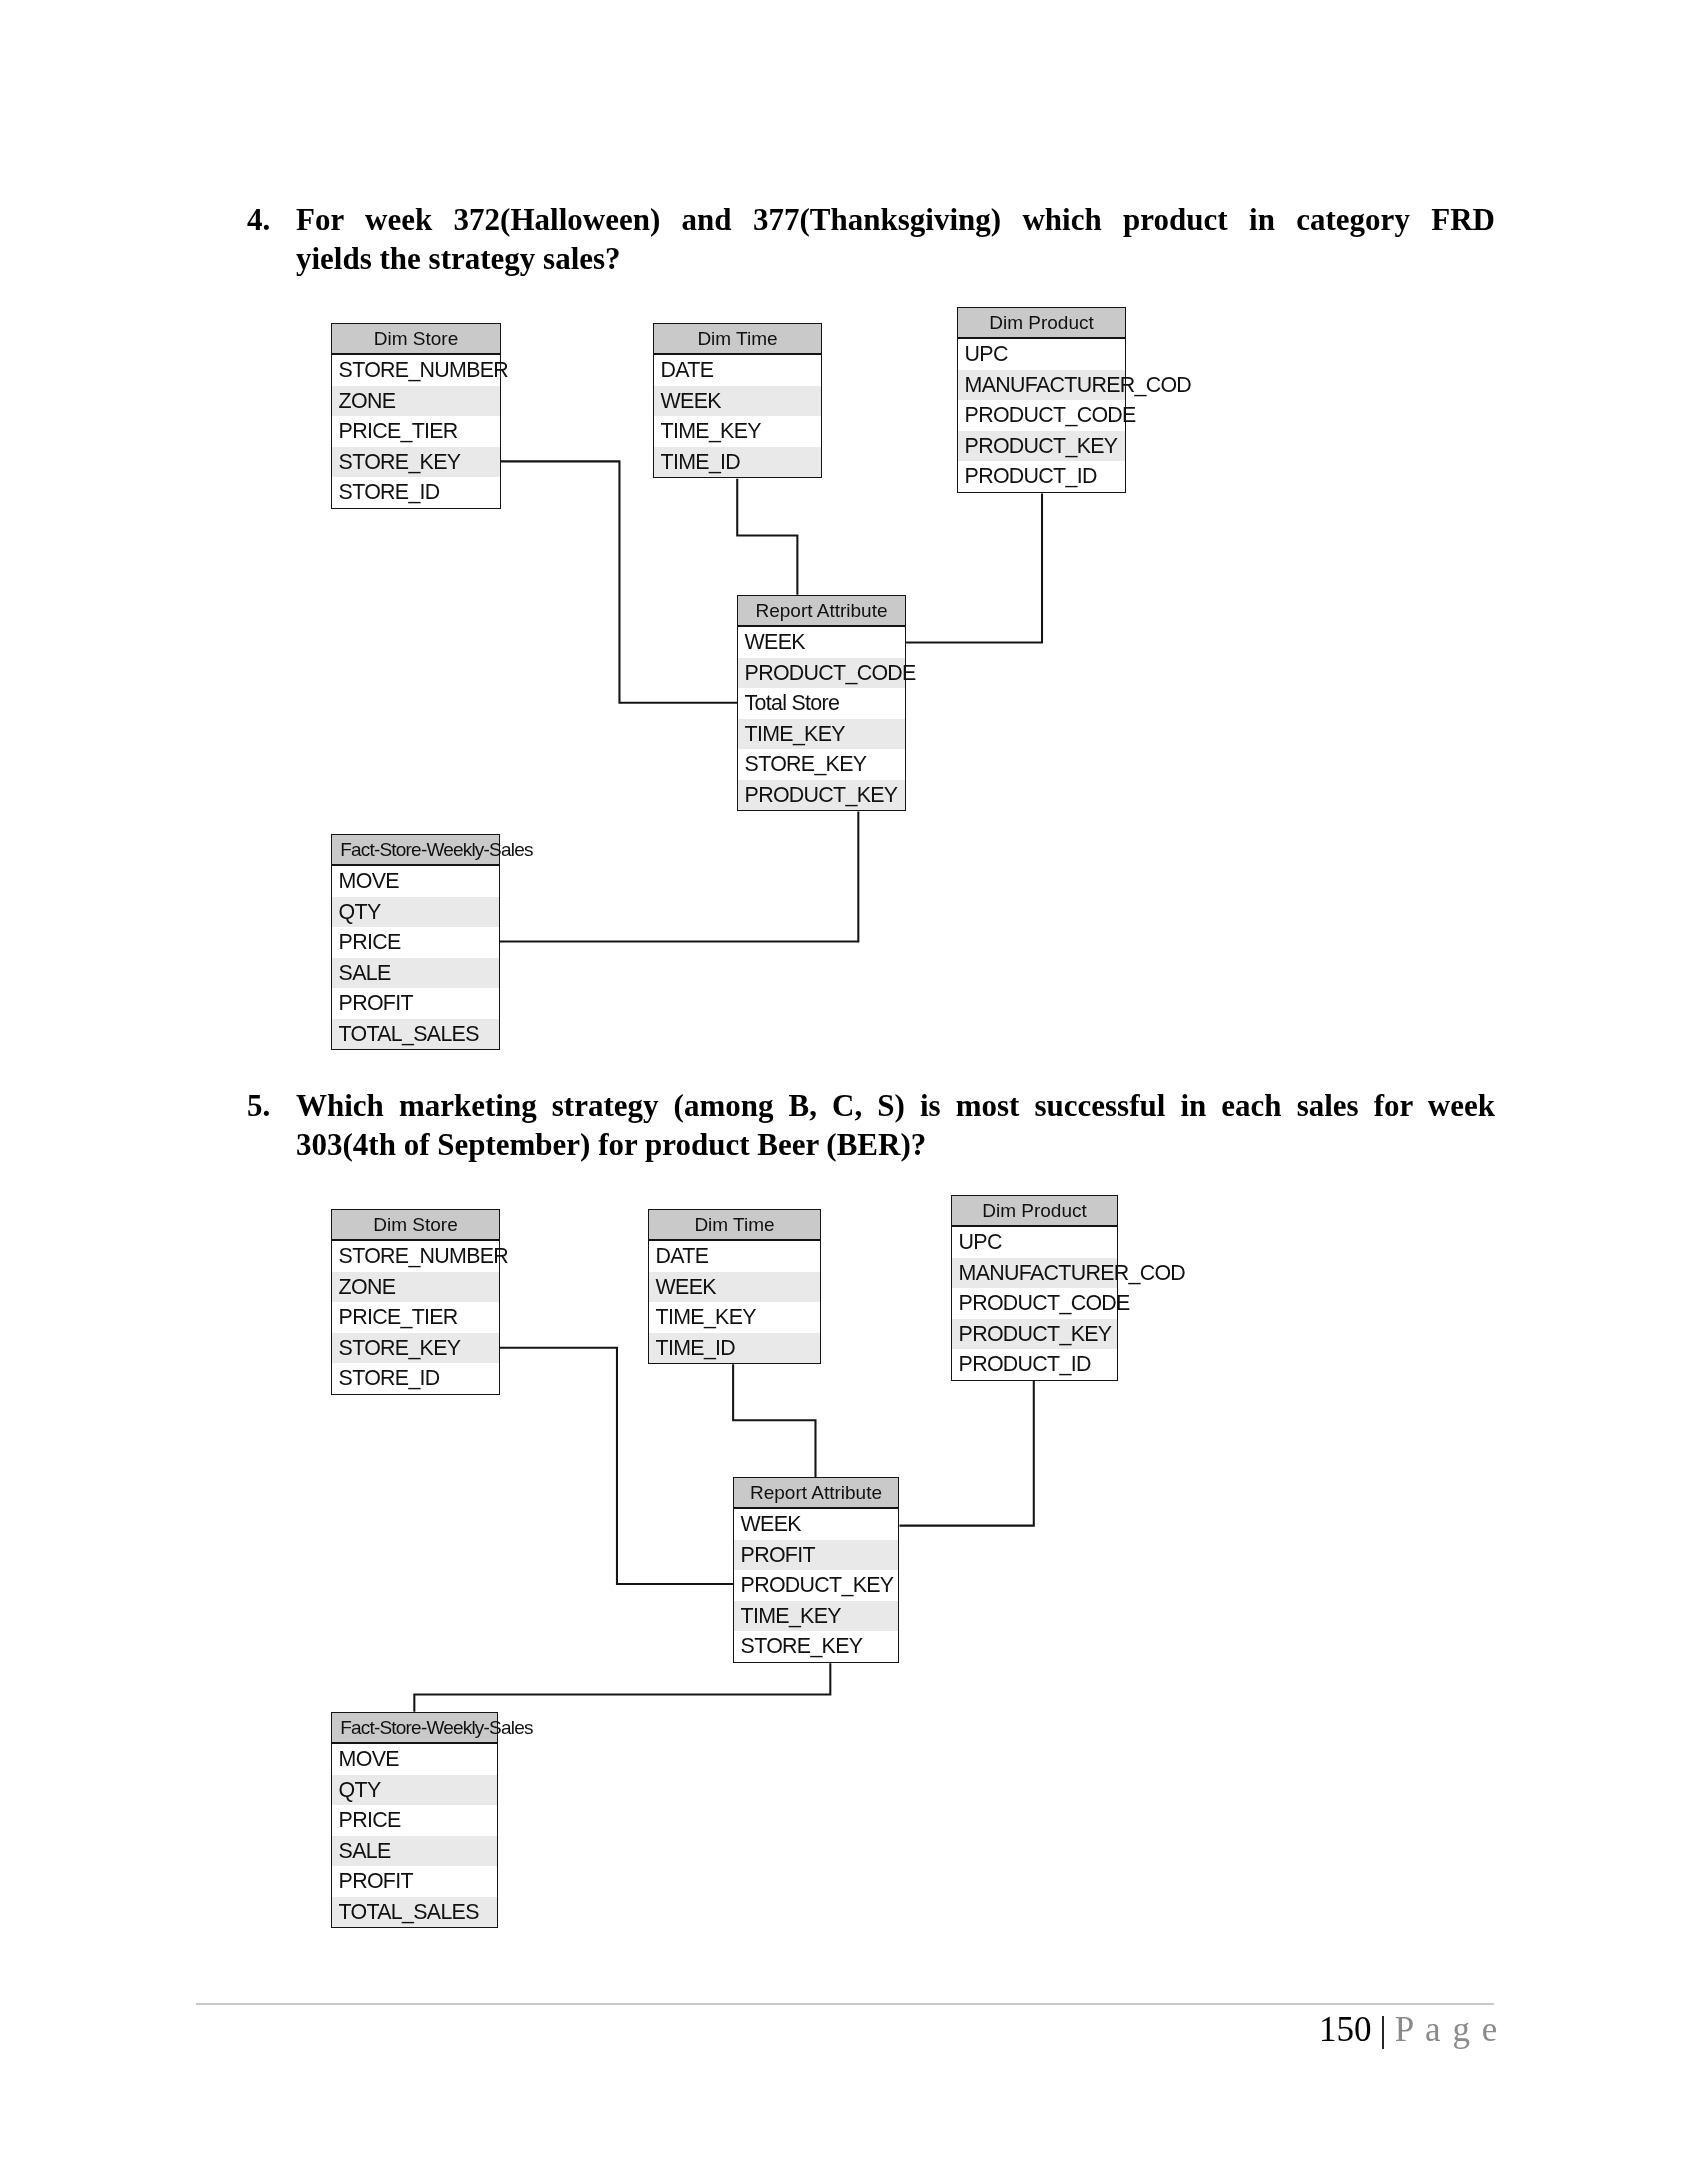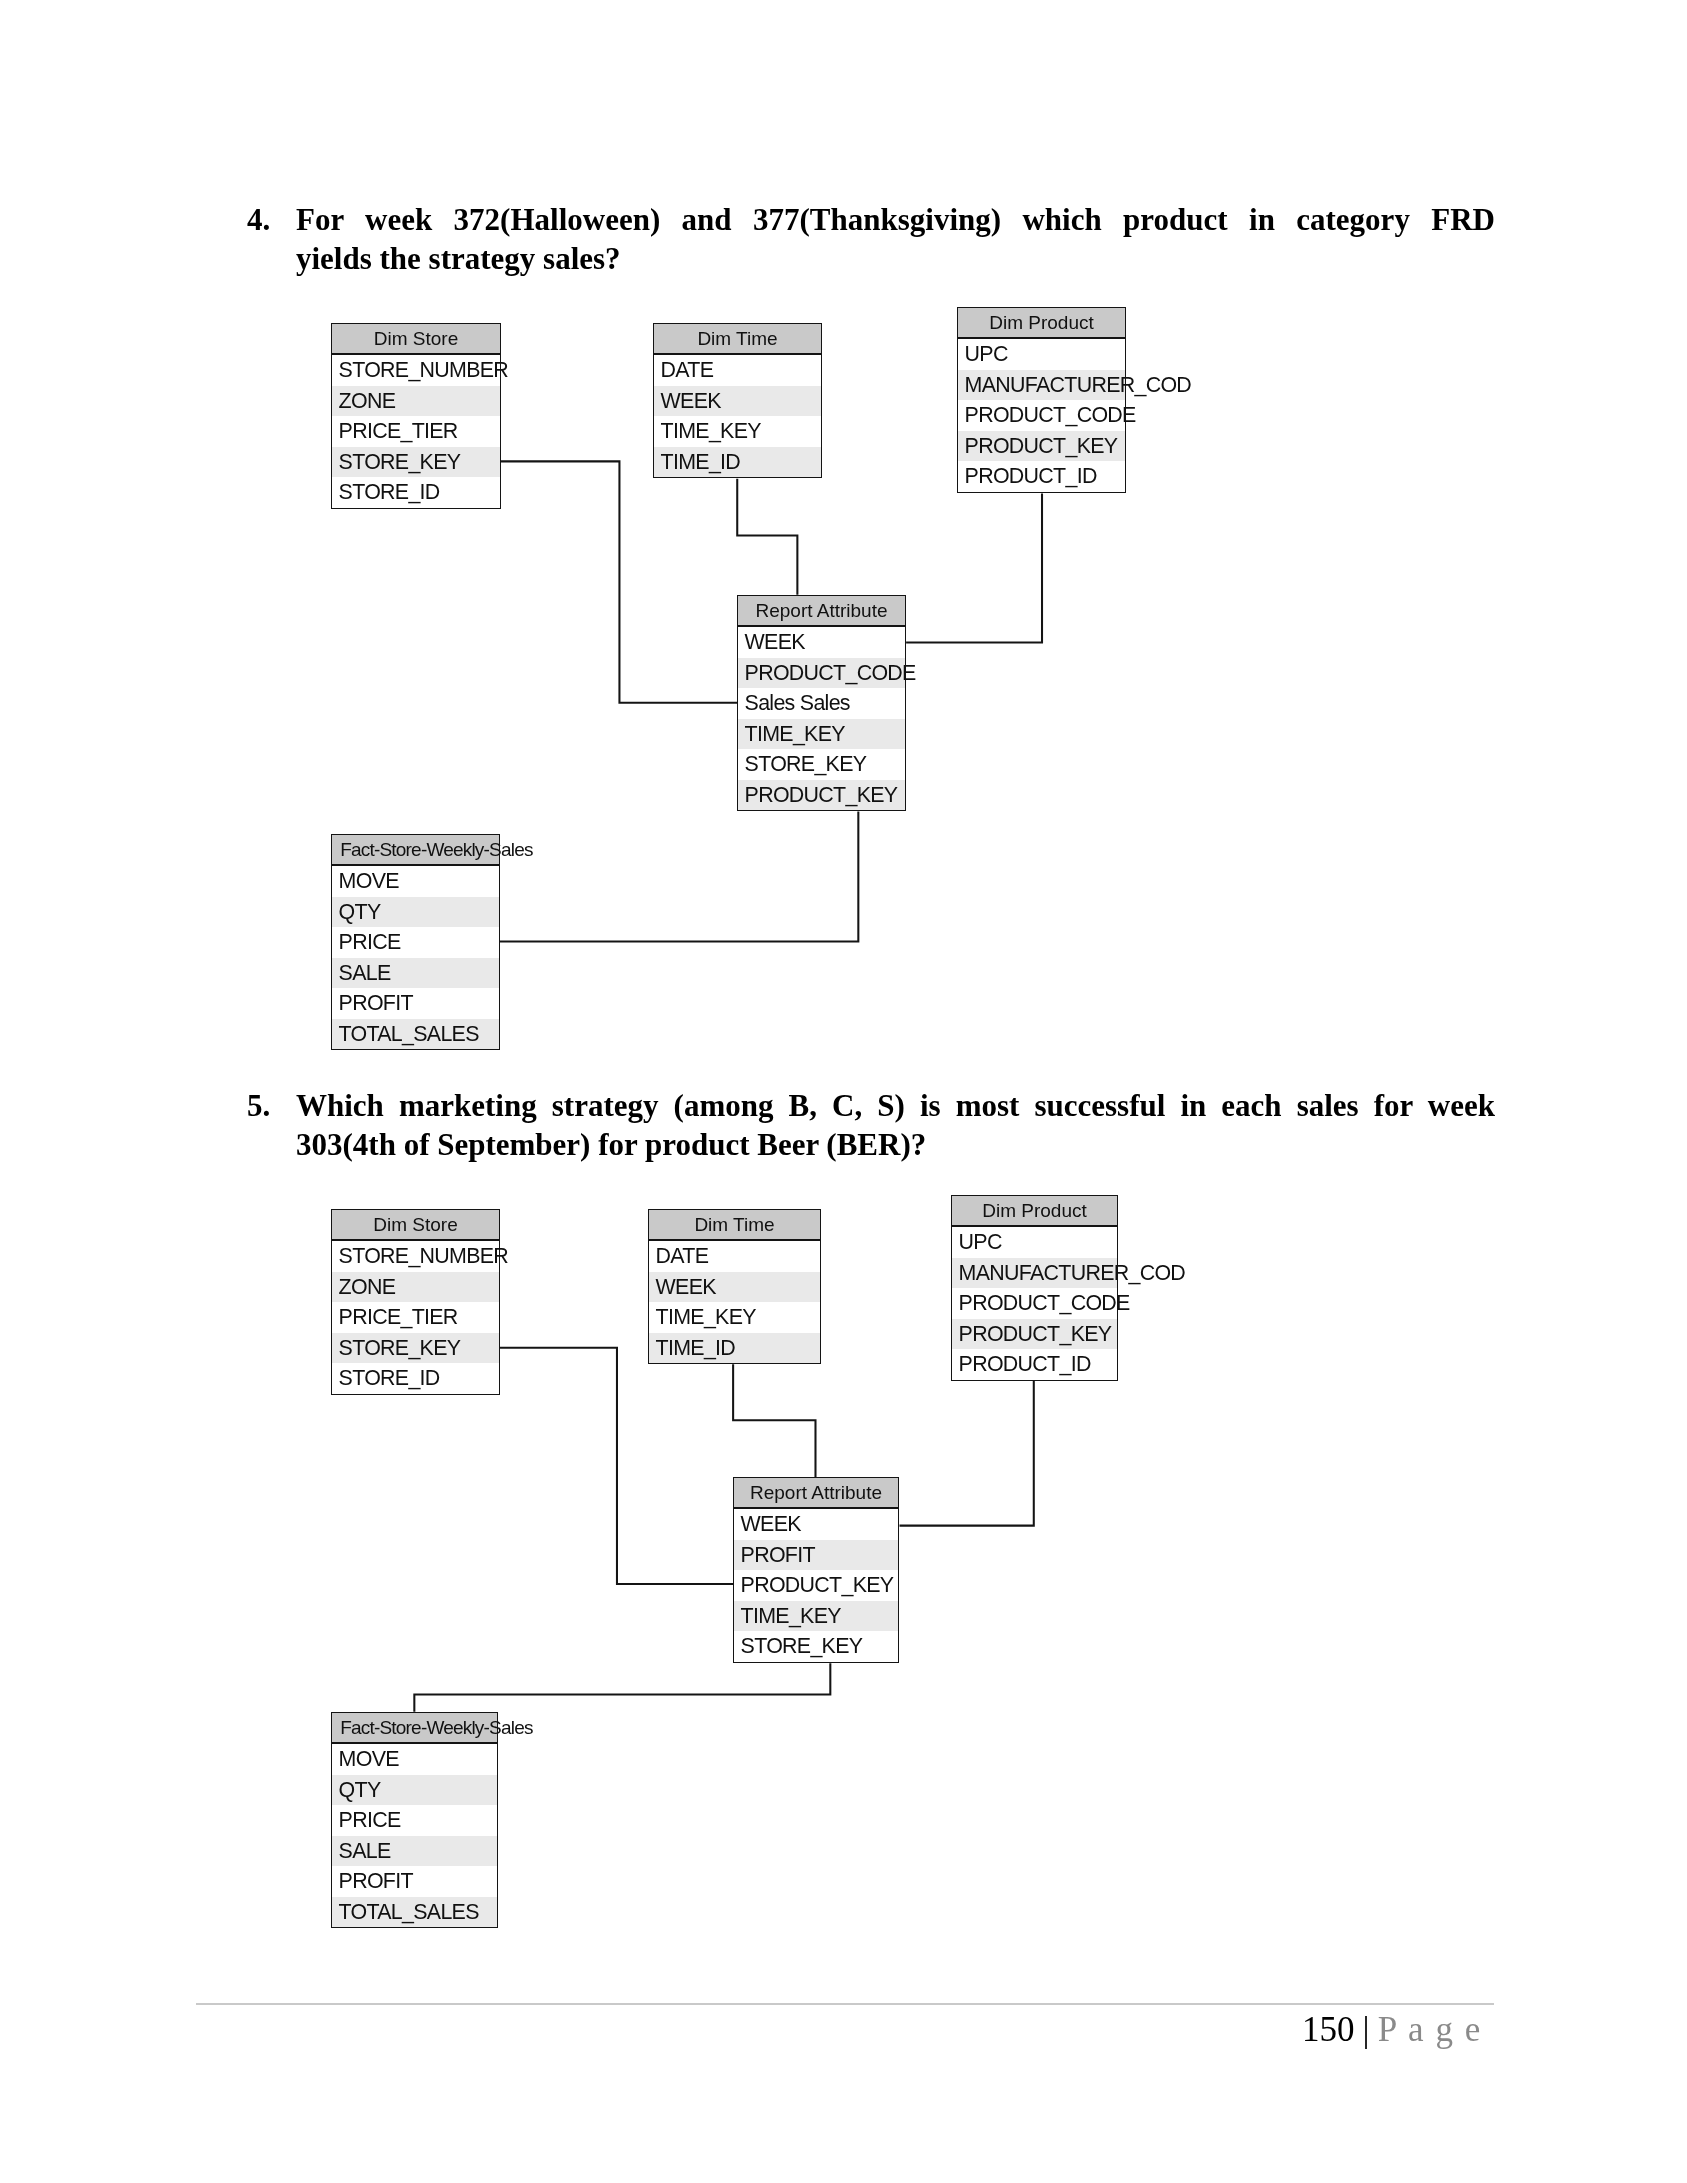--- a/index.html
+++ b/index.html
@@ -36,21 +36,21 @@
   }
   .trow.alt { background:#e9e9e9; }
 
   
   svg.connectors { position:absolute; left:0; top:0; pointer-events:none; }
   svg.connectors polyline { fill:none; stroke:#141414; stroke-width:2.5; }
 
   
   .footer-rule { position:absolute; left:196px; top:2003px; width:1298px; height:1.6px; background:#c9c9c9; }
   .footer {
-    position:absolute; top:2010px; right:205px;
+    position:absolute; top:2010px; right:188px;
     font-family:"Liberation Serif", serif; font-size:35px; color:#000; white-space:nowrap;
   }
   .f-sep { margin:0 8.2px; }
   .f-page { color:#8a8a8a; letter-spacing:1.6px; }
 </style>
 </head>
 <body>
 
 <div class="page">
 
@@ -85,21 +85,21 @@
     <div class="trow alt">MANUFACTURER_COD</div>
     <div class="trow">PRODUCT_CODE</div>
     <div class="trow alt">PRODUCT_KEY</div>
     <div class="trow">PRODUCT_ID</div>
   </div>
 
   <div class="etable" style="left:737px; top:595px; width:169px;">
     <div class="thead">Report Attribute</div>
     <div class="trow">WEEK</div>
     <div class="trow alt">PRODUCT_CODE</div>
-    <div class="trow">Sales Sales</div>
+    <div class="trow">Total Store</div>
     <div class="trow alt">TIME_KEY</div>
     <div class="trow">STORE_KEY</div>
     <div class="trow alt">PRODUCT_KEY</div>
   </div>
 
   <div class="etable" style="left:331px; top:834px; width:169px;">
     <div class="thead left">Fact-Store-Weekly-Sales</div>
     <div class="trow">MOVE</div>
     <div class="trow alt">QTY</div>
     <div class="trow">PRICE</div>

